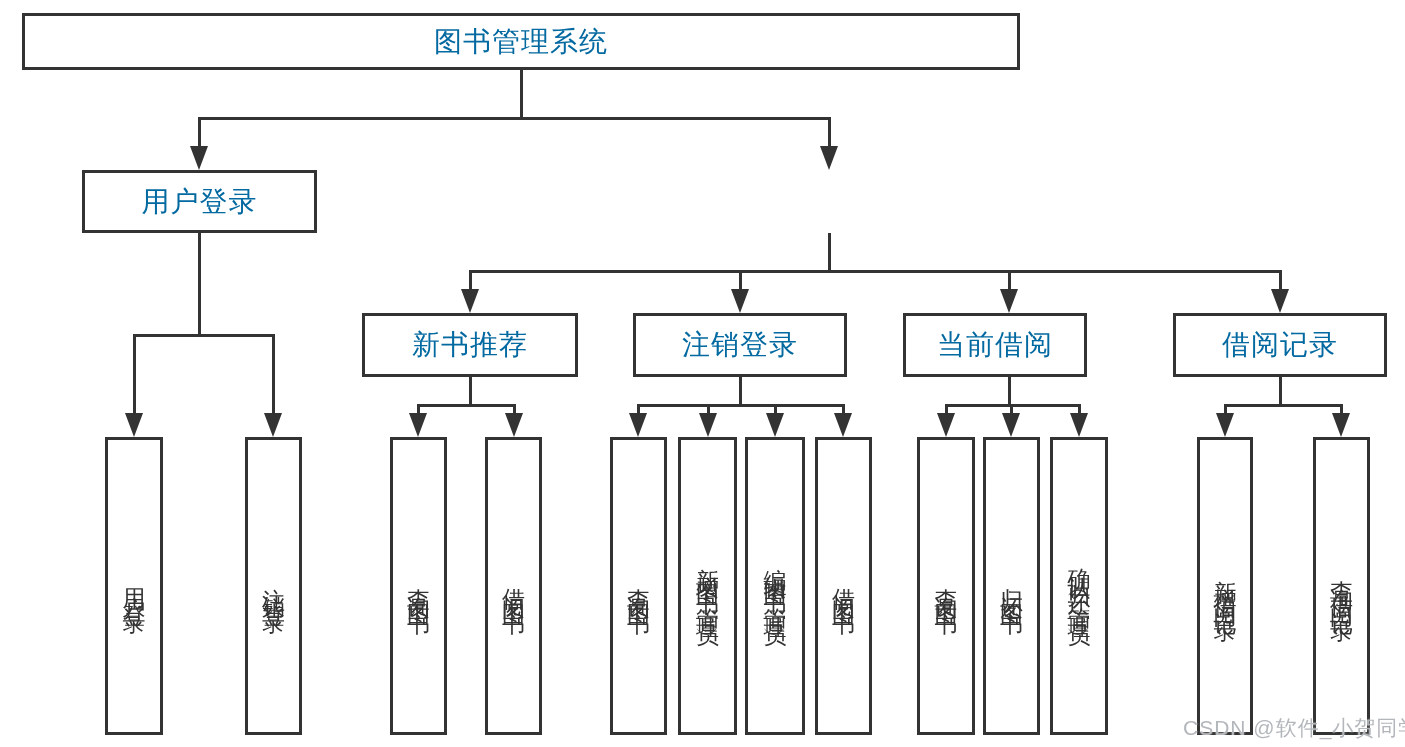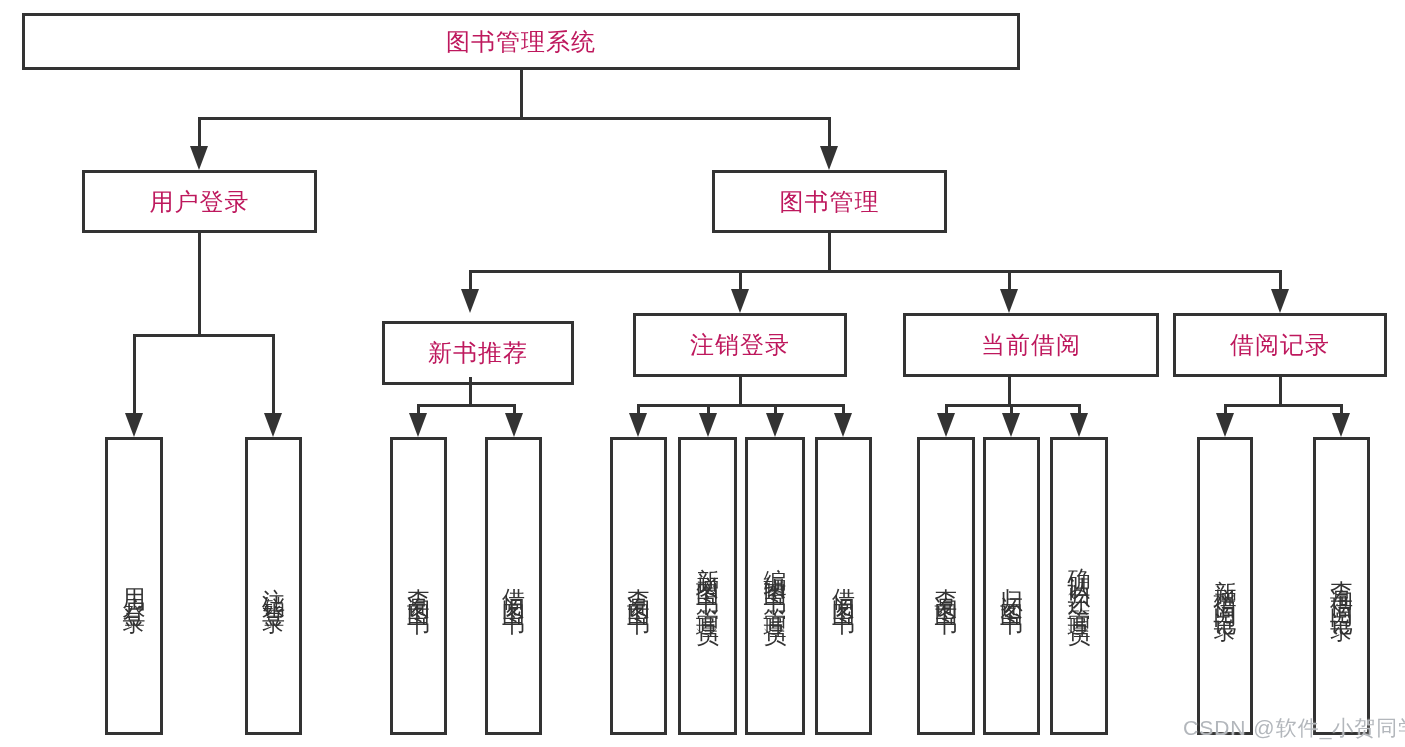--- a/index.html
+++ b/index.html
@@ -16,23 +16,23 @@
     position: absolute;
     background: #ffffff;
     border: 3px solid #333333;
     box-sizing: border-box;
     display: flex;
     align-items: center;
     justify-content: center;
     text-align: center;
   }
   .box .label {
-    font-size: 24px;
+    font-size: 28px;
     letter-spacing: 1px;
-    color: #be185d;
+    color: #0369a1;
     white-space: nowrap;
   }
   .box .vtext {
     writing-mode: vertical-rl;
     text-orientation: mixed;
     font-size: 23px;
     letter-spacing: 8px;
     line-height: 1;
     color: #333333;
   }
@@ -73,49 +73,46 @@
   <div class="vline" style="left:520px; top:69px; height:50px;"></div>
   <div class="hline" style="left:198px; top:117px; width:633px;"></div>
   <div class="vline" style="left:198px; top:117px; height:32px;"></div>
   <div class="vline" style="left:828px; top:117px; height:32px;"></div>
   <div class="arrow" style="left:190px; top:146px;"></div>
   <div class="arrow" style="left:820px; top:146px;"></div>
 
   <div class="box" style="left:82px; top:170px; width:235px; height:63px;">
     <span class="label">用户登录</span>
   </div>
-  <div class="box" style="left:712px; top:170px; width:235px; height:63px;">
-    <span class="label">图书管理</span>
-  </div>
 
   <div class="vline" style="left:198px; top:233px; height:103px;"></div>
   <div class="hline" style="left:133px; top:334px; width:142px;"></div>
   <div class="vline" style="left:133px; top:334px; height:82px;"></div>
   <div class="vline" style="left:272px; top:334px; height:82px;"></div>
   <div class="arrow" style="left:125px; top:413px;"></div>
   <div class="arrow" style="left:264px; top:413px;"></div>
 
   <div class="vline" style="left:828px; top:233px; height:39px;"></div>
   <div class="hline" style="left:469px; top:270px; width:813px;"></div>
   <div class="vline" style="left:469px; top:270px; height:22px;"></div>
   <div class="vline" style="left:739px; top:270px; height:22px;"></div>
   <div class="vline" style="left:1008px; top:270px; height:22px;"></div>
   <div class="vline" style="left:1279px; top:270px; height:22px;"></div>
   <div class="arrow" style="left:461px; top:289px;"></div>
   <div class="arrow" style="left:731px; top:289px;"></div>
   <div class="arrow" style="left:1000px; top:289px;"></div>
   <div class="arrow" style="left:1271px; top:289px;"></div>
 
-  <div class="box" style="left:382px; top:313px; width:192px; height:64px;margin-top:8px;">
+  <div class="box" style="left:362px; top:313px; width:216px; height:64px;">
     <span class="label">新书推荐</span>
   </div>
   <div class="box" style="left:633px; top:313px; width:214px; height:64px;">
     <span class="label">注销登录</span>
   </div>
-  <div class="box" style="left:903px; top:313px; width:256px; height:64px;">
+  <div class="box" style="left:903px; top:313px; width:184px; height:64px;">
     <span class="label">当前借阅</span>
   </div>
   <div class="box" style="left:1173px; top:313px; width:214px; height:64px;">
     <span class="label">借阅记录</span>
   </div>
 
   <div class="vline" style="left:469px; top:377px; height:30px;"></div>
   <div class="hline" style="left:417px; top:404px; width:99px;"></div>
   <div class="vline" style="left:417px; top:404px; height:12px;"></div>
   <div class="vline" style="left:513px; top:404px; height:12px;"></div>

